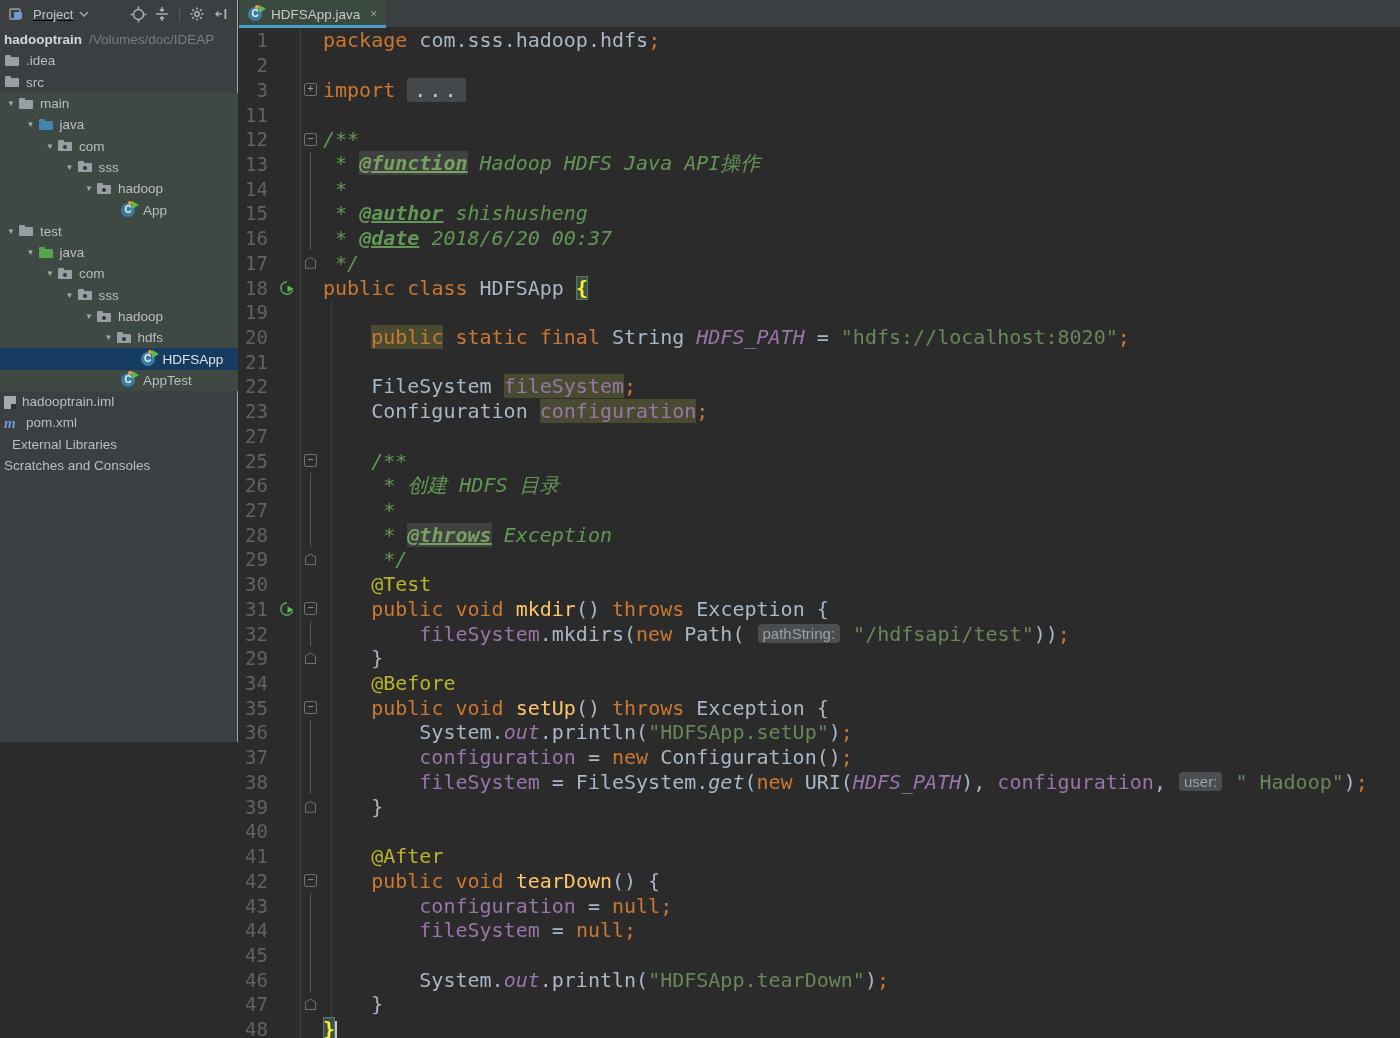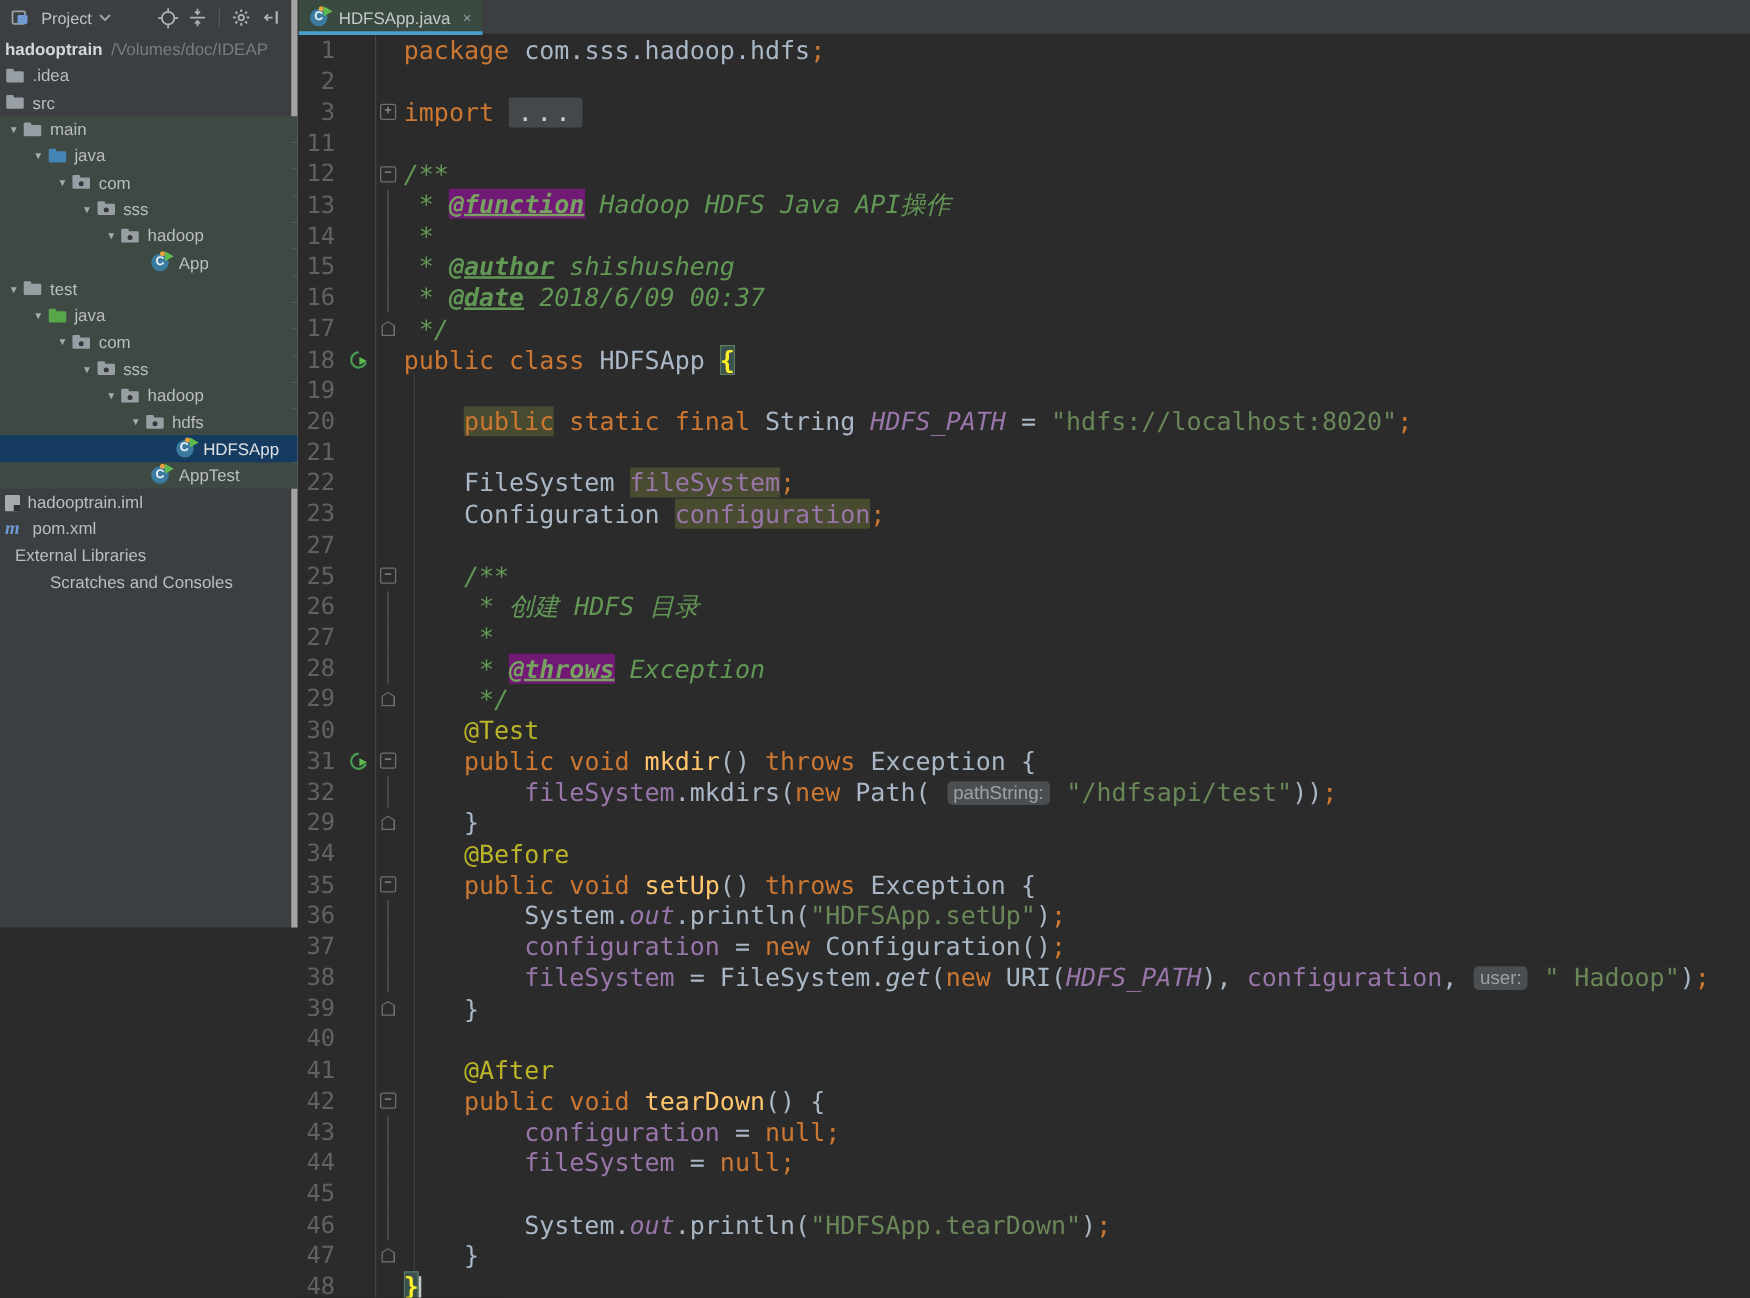--- a/index.html
+++ b/index.html
@@ -1,21 +1,21 @@
 <!DOCTYPE html>
 <html style="--accent: #4AA0C8;"><head>
 <meta charset="utf-8">
 <style>
   html,body{margin:0;padding:0;background:#2B2B2B;overflow:hidden;}
   body{width:1400px;height:1038px;position:relative;font-family:"Liberation Sans",sans-serif;
        -webkit-font-smoothing:antialiased;}
 
   
   #panel{position:absolute;left:0;top:0;width:238px;height:742px;background:#3C3F41;
-         border-right:5px solid #a3a3a3;box-sizing:border-box;}
+         border-right:1px solid #a3a3a3;box-sizing:border-box;text-decoration:underline;}
   #panel-header{height:28px;display:flex;align-items:center;padding:0 6px;color:#BFC2C4;
                 font-size:13px;gap:5px;}
   #panel-title{margin-left:2px;}
   .hic{display:inline-flex;align-items:center;justify-content:center;width:20px;height:20px;}
   .hic svg{display:block}
   #hdr-right{margin-left:auto;display:flex;align-items:center;gap:4px;}
   .hsep{width:1px;height:15px;background:#55585A;margin:0 3px;}
 
   #tree{position:absolute;top:29px;left:0;width:238px;font-size:13.5px;color:#BBBDBF;}
   .trow{height:21.3px;display:flex;align-items:center;white-space:nowrap;overflow:hidden;}
@@ -66,21 +66,21 @@
         color:#9DA0A2;font:10px/10px "DejaVu Sans Mono",monospace;text-align:center;font-style:normal;display:block;}
   .fend{width:11px;height:12px;background:#6E7173;display:block;position:relative;
         clip-path:polygon(50% 0,100% 30%,100% 100%,0 100%,0 30%);}
   .fend i{position:absolute;left:1px;top:1px;right:1px;bottom:1px;background:#2B2B2B;display:block;
         clip-path:polygon(50% 0,100% 30%,100% 100%,0 100%,0 30%);}
   .fline{width:1px;height:100%;background:#55585A;display:block;}
 
   .tok-k{color:#CC7832;} .tok-t{color:#A9B7C6;} .tok-s{color:#6A8759;}
   .tok-c{color:#629755;font-style:italic;}
   .tok-g{color:#629755;font-style:italic;font-weight:bold;text-decoration:underline;}
-  .tok-gh{color:#77A25F;font-style:italic;font-weight:bold;text-decoration:underline;background:#701a75;}
+  .tok-gh{color:#77A25F;font-style:italic;font-weight:bold;text-decoration:underline;background:#404040;}
   .tok-a{color:#BBB529;} .tok-f{color:#9876AA;} .tok-fi{color:#9876AA;font-style:italic;}
   .tok-m{color:#FFC66D;} .tok-mi{color:#A9B7C6;font-style:italic;}
   .tok-kh{color:#CC7832;background:#494B30;}
   .tok-fh{color:#9876AA;background:#494B30;}
   .tok-b{color:#FFEF28;font-weight:bold;background:#3B514D;box-shadow:inset 0 0 0 1px #5B7A5E;}
   .tok-x{background:#45484A;color:#C8CDD2;padding:0 7px;border-radius:2px;letter-spacing:3px;}
   .tok-h{font-family:"Liberation Sans",sans-serif;font-size:15px;background:#4B4E50;color:#9DA1A5;
          border-radius:4px;padding:1px 5px;margin:0 1px;position:relative;top:-2px;}
   .caret{display:inline-block;width:2px;height:20px;background:#C4C6C8;vertical-align:text-bottom;}
   #indent-guide{position:absolute;width:1px;background:#3A3C3D;}
@@ -247,21 +247,21 @@
         <span class="ti ti-iml"></span>
         <span class="lbl">hadooptrain.iml</span>
       </div>
       <div class="trow" style="padding-left: 4px;">
         <span class="ti ti-mvn">m</span>
         <span class="lbl">pom.xml</span>
       </div>
       <div class="trow" style="padding-left: 12px;">
         <span class="lbl">External Libraries</span>
       </div>
-      <div class="trow" style="padding-left: 4px; margin-left: 36px;">
+      <div class="trow" style="padding-left: 4px;">
         <span class="lbl">Scratches and Consoles</span>
       </div>
     </div>
 </div>
 
 <div id="tabbar">
   <div id="tab">
     <span class="ti ti-class">
         <span class="cc">C</span>
       </span>
@@ -273,21 +273,21 @@
   <div id="indent-guide" style="left: 92px; top: 271.92px; height: 716.88px;"></div>
   <div id="code-lines">
       <div class="cl"><span class="ln">1</span><span class="gi"></span><span class="gf"></span><span class="code"><span class="tok-k">package</span><span class="tok-t"> com.sss.hadoop.hdfs</span><span class="tok-k">;</span></span></div>
       <div class="cl"><span class="ln">2</span><span class="gi"></span><span class="gf"></span><span class="code"></span></div>
       <div class="cl"><span class="ln">3</span><span class="gi"></span><span class="gf"><i class="fbox">+</i></span><span class="code"><span class="tok-k">import</span><span class="tok-t"> </span><span class="tok-x">...</span></span></div>
       <div class="cl"><span class="ln">11</span><span class="gi"></span><span class="gf"></span><span class="code"></span></div>
       <div class="cl"><span class="ln">12</span><span class="gi"></span><span class="gf"><i class="fbox">−</i></span><span class="code"><span class="tok-c">/**</span></span></div>
       <div class="cl"><span class="ln">13</span><span class="gi"></span><span class="gf"><i class="fline"></i></span><span class="code"><span class="tok-c"> * </span><span class="tok-gh">@function</span><span class="tok-c"> Hadoop HDFS Java API操作</span></span></div>
       <div class="cl"><span class="ln">14</span><span class="gi"></span><span class="gf"><i class="fline"></i></span><span class="code"><span class="tok-c"> *</span></span></div>
       <div class="cl"><span class="ln">15</span><span class="gi"></span><span class="gf"><i class="fline"></i></span><span class="code"><span class="tok-c"> * </span><span class="tok-g">@author</span><span class="tok-c"> shishusheng</span></span></div>
-      <div class="cl"><span class="ln">16</span><span class="gi"></span><span class="gf"><i class="fline"></i></span><span class="code"><span class="tok-c"> * </span><span class="tok-g">@date</span><span class="tok-c"> 2018/6/09 00:37</span></span></div>
+      <div class="cl"><span class="ln">16</span><span class="gi"></span><span class="gf"><i class="fline"></i></span><span class="code"><span class="tok-c"> * </span><span class="tok-g">@date</span><span class="tok-c"> 2018/6/20 00:37</span></span></div>
       <div class="cl"><span class="ln">17</span><span class="gi"></span><span class="gf"><i class="fend"><i></i></i></span><span class="code"><span class="tok-c"> */</span></span></div>
       <div class="cl"><span class="ln">18</span><span class="gi"><svg width="17" height="17">
             <path d="M9 3 a6 6 0 1 0 5.6 8" fill="none" stroke="#499C54" stroke-width="1.8"></path>
             <path d="M9.5 6.5 L15.5 9.8 L9.5 13 Z" fill="#5DBB4D"></path>
           </svg></span><span class="gf"></span><span class="code"><span class="tok-k">public </span><span class="tok-k">class </span><span class="tok-t">HDFSApp </span><span class="tok-b">{</span></span></div>
       <div class="cl"><span class="ln">19</span><span class="gi"></span><span class="gf"></span><span class="code"></span></div>
       <div class="cl"><span class="ln">20</span><span class="gi"></span><span class="gf"></span><span class="code"><span class="tok-t">    </span><span class="tok-kh">public</span><span class="tok-k"> static final</span><span class="tok-t"> String </span><span class="tok-fi">HDFS_PATH</span><span class="tok-t"> = </span><span class="tok-s">"hdfs://localhost:8020"</span><span class="tok-k">;</span></span></div>
       <div class="cl"><span class="ln">21</span><span class="gi"></span><span class="gf"></span><span class="code"></span></div>
       <div class="cl"><span class="ln">22</span><span class="gi"></span><span class="gf"></span><span class="code"><span class="tok-t">    FileSystem </span><span class="tok-fh">fileSystem</span><span class="tok-k">;</span></span></div>
       <div class="cl"><span class="ln">23</span><span class="gi"></span><span class="gf"></span><span class="code"><span class="tok-t">    Configuration </span><span class="tok-fh">configuration</span><span class="tok-k">;</span></span></div>

